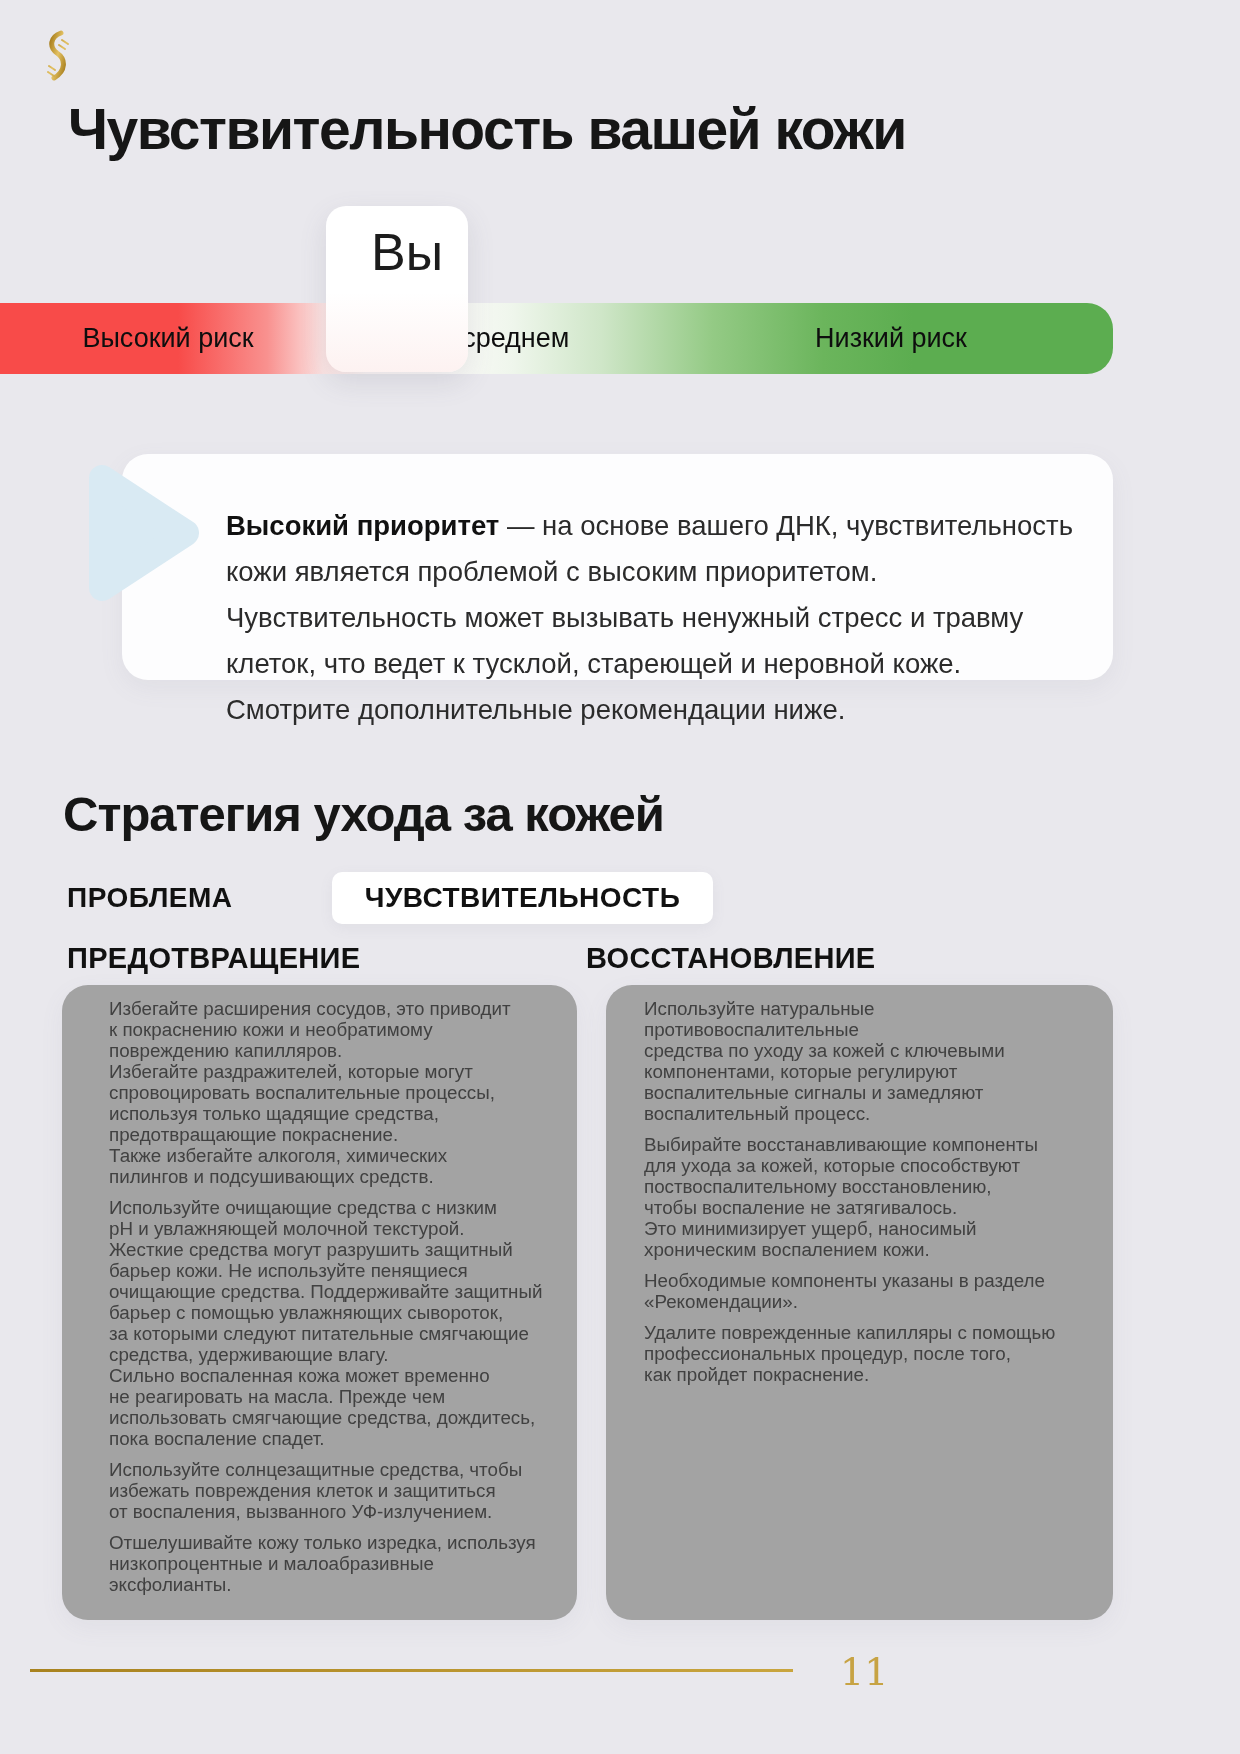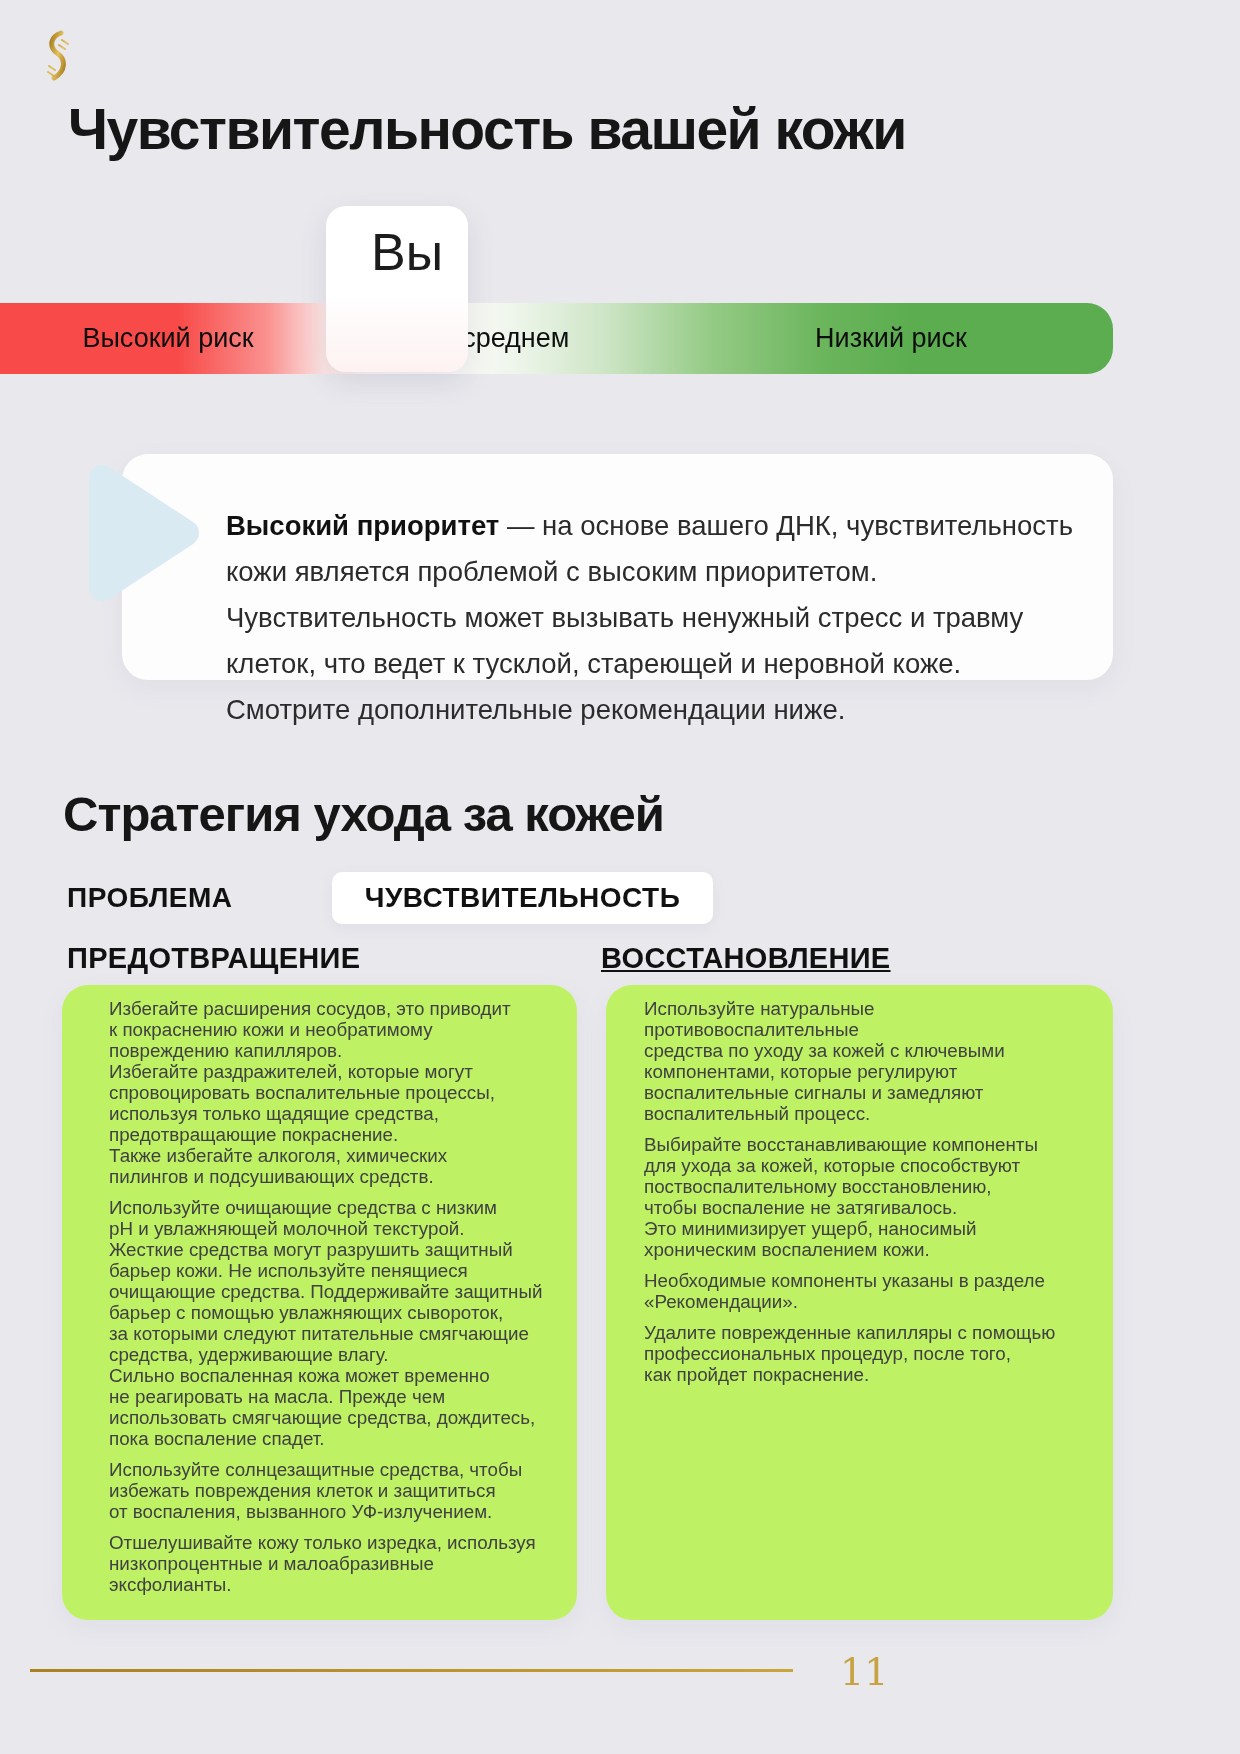--- a/index.html
+++ b/index.html
@@ -39,23 +39,23 @@
   
   .h2{position:absolute;left:63px;top:786px;font-size:49px;font-weight:800;
       letter-spacing:-1px;color:#161616;}
   .problem-label{position:absolute;left:67px;top:872px;height:52px;display:flex;align-items:center;
       font-size:28px;font-weight:700;letter-spacing:0.5px;color:#111;}
   .problem-chip{position:absolute;left:332px;top:872px;width:381px;height:52px;background:#ffffff;
       border-radius:10px;box-shadow:0 4px 14px rgba(120,120,140,0.08);
       display:flex;align-items:center;justify-content:center;
       font-size:28px;font-weight:700;letter-spacing:0.5px;color:#111;}
   .col-header{position:absolute;top:942px;font-size:29px;font-weight:800;letter-spacing:0.3px;color:#111;}
-  .ch-left{left:67px;} .ch-right{left:601px;text-decoration:underline;}
+  .ch-left{left:67px;} .ch-right{left:586px;}
 
-  .card{position:absolute;top:985px;height:635px;background:#bef264;border-radius:26px;
+  .card{position:absolute;top:985px;height:635px;background:#a3a3a3;border-radius:26px;
       box-shadow:0 8px 24px rgba(120,120,140,0.07);box-sizing:border-box;overflow:hidden;}
   .card-left{left:62px;width:515px;padding:13px 30px 0 47px;}
   .card-right{left:606px;width:507px;padding:13px 30px 0 38px;}
   .card-paragraph{margin:0 0 10px 0;font-size:18.8px;line-height:21px;color:#414141;white-space:pre-line;}
 
   
   .footer-line{position:absolute;left:30px;top:1669px;width:763px;height:3px;
       background:linear-gradient(90deg,#a8821f,#c9a53e);}
   .page-number{position:absolute;left:840px;top:1650px;font-family:"DejaVu Serif",serif;
       font-size:38px;color:#c7a344;}

